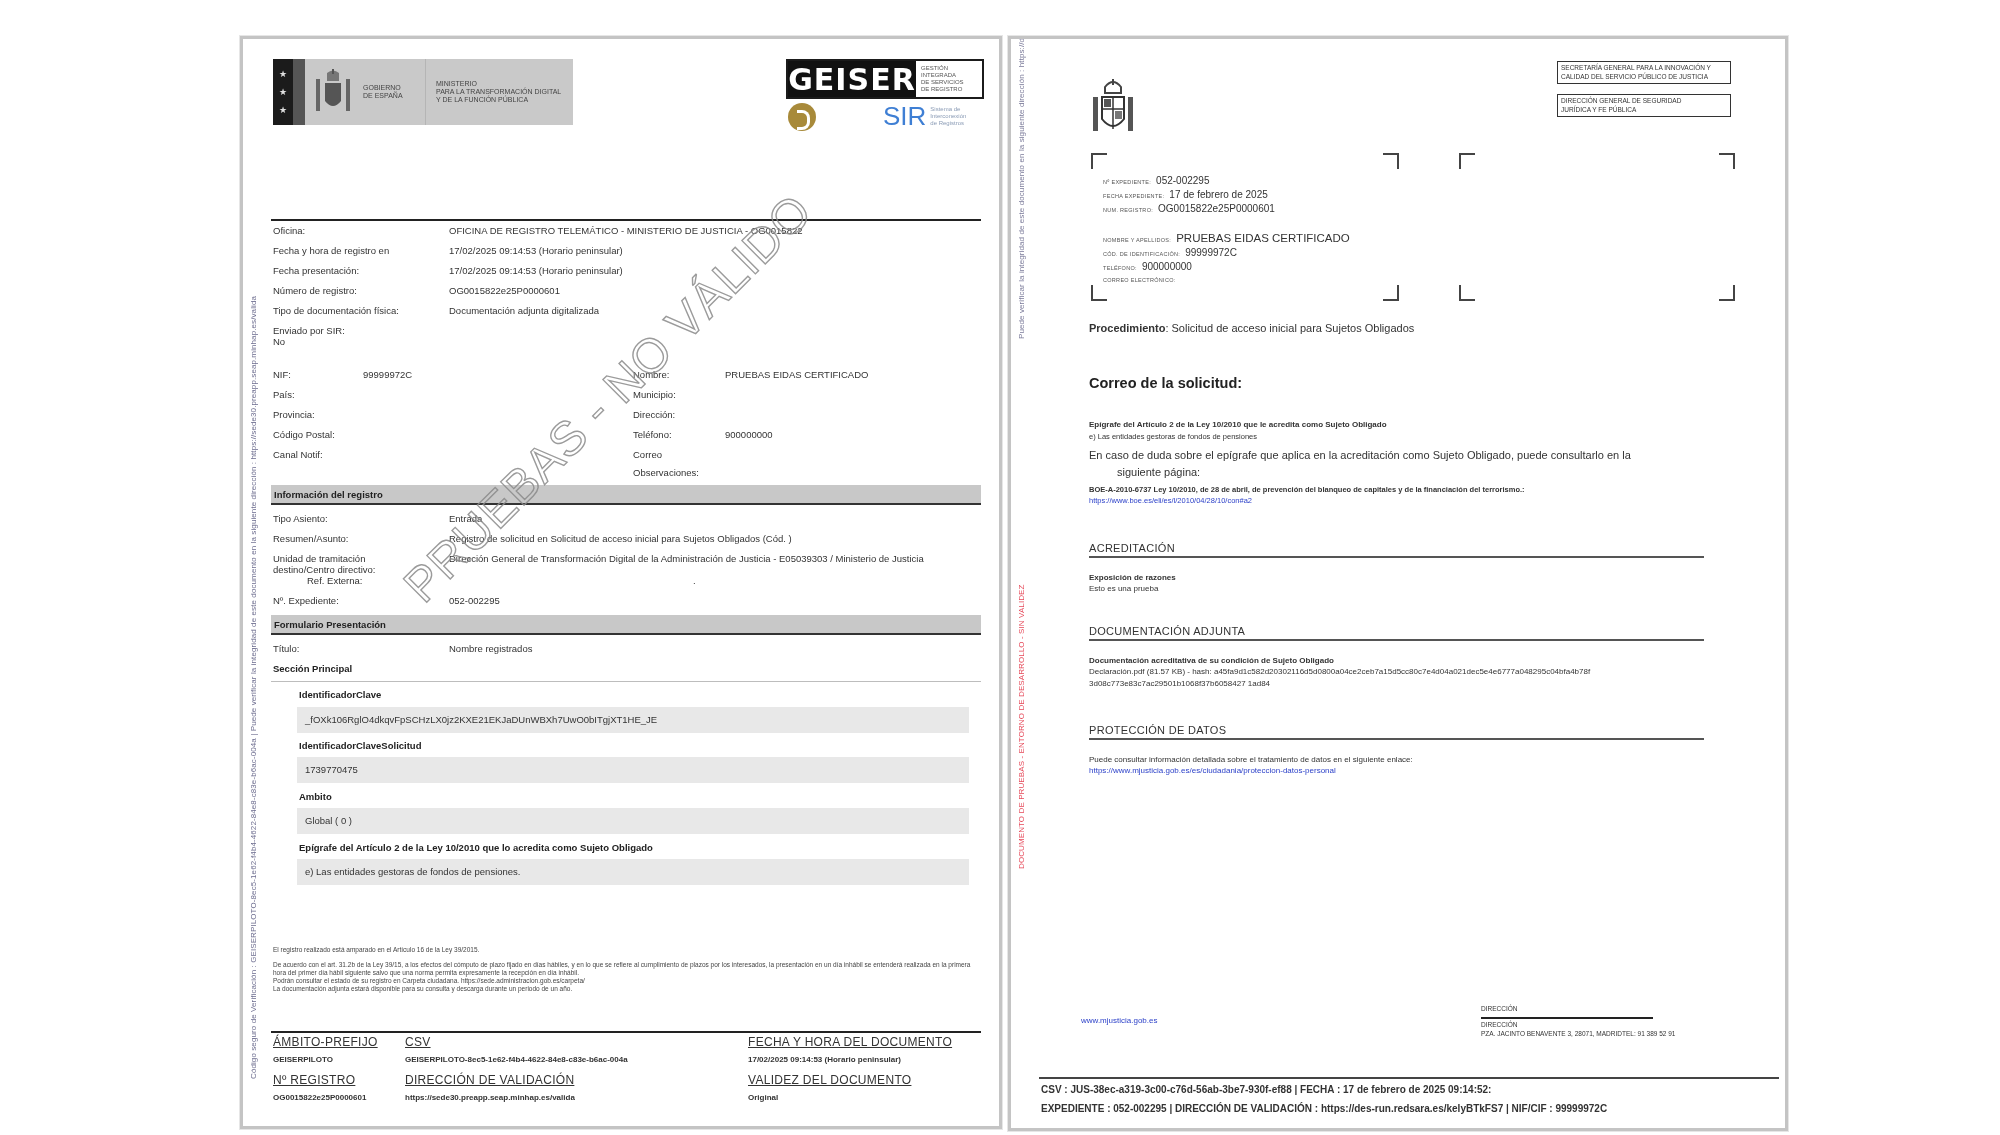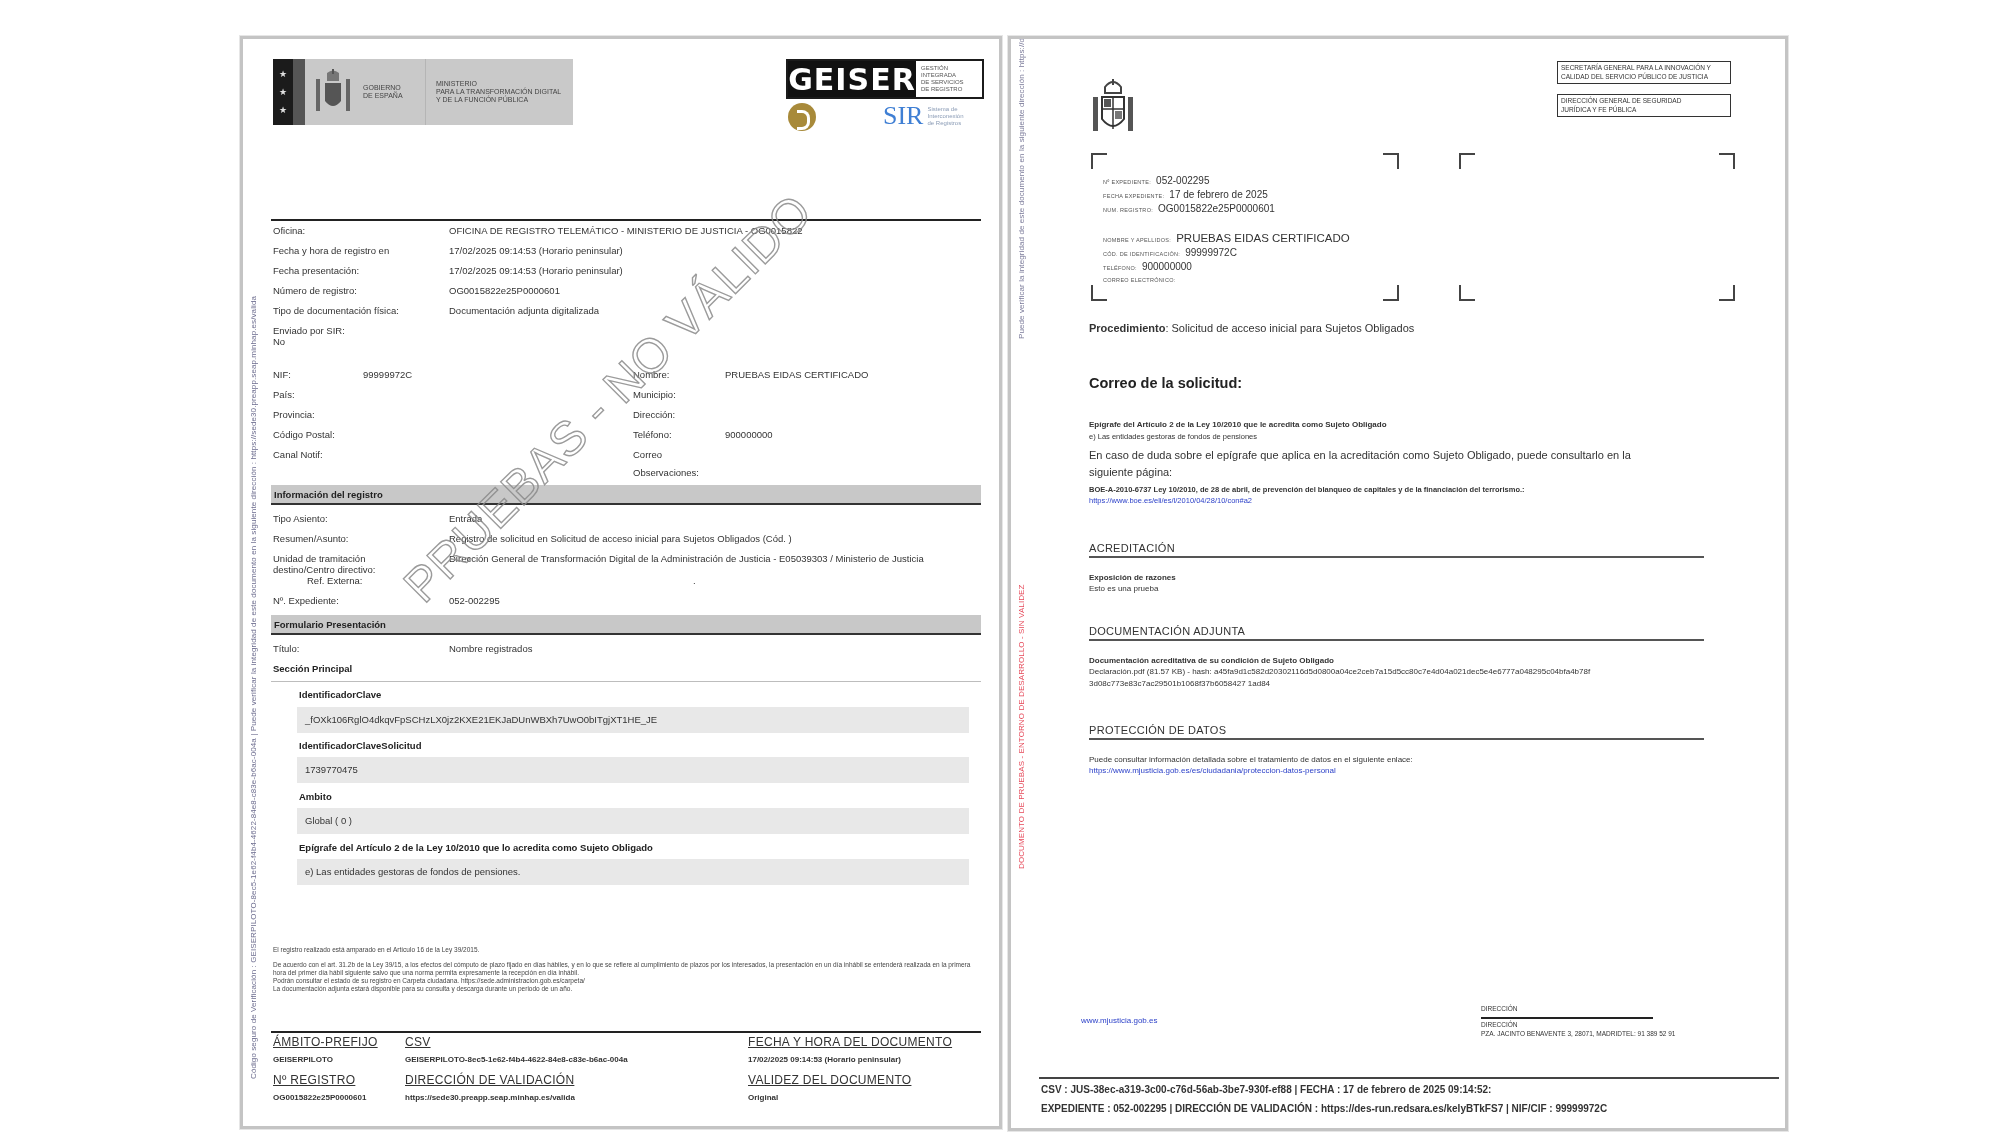--- a/index.html
+++ b/index.html
@@ -22,21 +22,21 @@
   .gob-text1 { font-size: 7px; color: #444; line-height: 8px; margin-left: 10px; width: 56px; }
   .gob-sep { width: 1px; height: 66px; background: #b5b5b5; margin-left: 6px; }
   .gob-text2 { font-size: 7px; color: #444; line-height: 8px; margin-left: 10px; }
 
   .geiser { left: 543px; top: 20px; width: 198px; height: 40px; border: 2px solid #1b1b1b; display: flex; }
   .geiser-main { background: #111; color: #fff; font-size: 30px; letter-spacing: 1px; width: 128px; display: flex; align-items: center; justify-content: center; font-family: "DejaVu Sans", sans-serif; font-weight: 700; }
   .geiser-sub { font-size: 6px; color: #555; line-height: 7px; padding: 4px 0 0 5px; }
   .geiser-coin { left: 545px; top: 64px; width: 28px; height: 28px; border-radius: 50%; background: #a88a3a; }
   .geiser-coin::after { content: ""; position: absolute; left: 9px; top: 7px; width: 10px; height: 14px; border: 3px solid #fff; border-left: none; border-radius: 0 8px 8px 0; }
   .sir { left: 640px; top: 62px; display: flex; align-items: center; }
-  .sir-main { color: #3f7fd4; font-size: 26px; font-family: Liberation Serif, serif; }
+  .sir-main { color: #3f7fd4; font-size: 26px; font-family: Liberation Sans, sans-serif; }
   .sir-sub { font-size: 6px; color: #8a9bb5; line-height: 7px; margin-left: 4px; }
 
   .doc-title { left: 0; top: 146px; width: 762px; text-align: center; font-size: 23px; font-weight: bold; color: #111; letter-spacing: 0.2px; }
   .hr-dark { position: absolute; left: 28px; width: 710px; height: 2px; background: #222; }
 
   .row { position: absolute; left: 30px; font-size: 9.5px; color: #333; display: flex; }
   .row .lbl { width: 176px; }
   .row .val { }
 
   .section-bar { position: absolute; left: 28px; width: 710px; height: 20px; background: #c8c8c8; border-bottom: 2px solid #333; font-size: 9.5px; font-weight: bold; padding: 4px 3px; color: #222; }
@@ -323,21 +323,21 @@
       <span class="addr-lbl">CORREO ELECTRÓNICO:</span>
     </div>
 
   <div class="r-text" style="top:283px; font-size:11px;"><span class="r-bold">Procedimiento</span><span>: Solicitud de acceso inicial para Sujetos Obligados</span></div>
 
   <div class="r-text r-bold" style="top:336px; font-size:14.5px; color:#222;">Correo de la solicitud:</div>
 
   <div class="r-text r-bold" style="top:381px; font-size:8px;">Epígrafe del Artículo 2 de la Ley 10/2010 que le acredita como Sujeto Obligado</div>
   <div class="r-text" style="top:393px; font-size:7.5px;">e) Las entidades gestoras de fondos de pensiones</div>
   <div class="r-text" style="top:410px; font-size:11px;">En caso de duda sobre el epígrafe que aplica en la acreditación como Sujeto Obligado, puede consultarlo en la</div>
-  <div class="r-text" style="top:427px; font-size:11px;">siguiente página:</div>
+  <div class="r-text" style="top:427px; font-size:11px;margin-left:28px;">siguiente página:</div>
   <div class="r-text r-bold" style="top:446px; font-size:7.5px;">BOE-A-2010-6737 Ley 10/2010, de 28 de abril, de prevención del blanqueo de capitales y de la financiación del terrorismo.:</div>
   <div class="r-text r-link" style="top:457px; font-size:7.5px;">https://www.boe.es/eli/es/l/2010/04/28/10/con#a2</div>
 
   <div class="r-section" style="top:503px;">ACREDITACIÓN</div>
   <div class="r-text r-bold" style="top:534px; font-size:8px;">Exposición de razones</div>
   <div class="r-text" style="top:545px; font-size:8px;">Esto es una prueba</div>
 
   <div class="r-section" style="top:586px;">DOCUMENTACIÓN ADJUNTA</div>
   <div class="r-text r-bold" style="top:617px; font-size:8px;">Documentación acreditativa de su condición de Sujeto Obligado</div>
   <div class="r-text" style="top:628px; font-size:8px;">Declaración.pdf (81.57 KB) - hash: a45fa9d1c582d20302116d5d0800a04ce2ceb7a15d5cc80c7e4d04a021dec5e4e6777a048295c04bfa4b78f</div>

